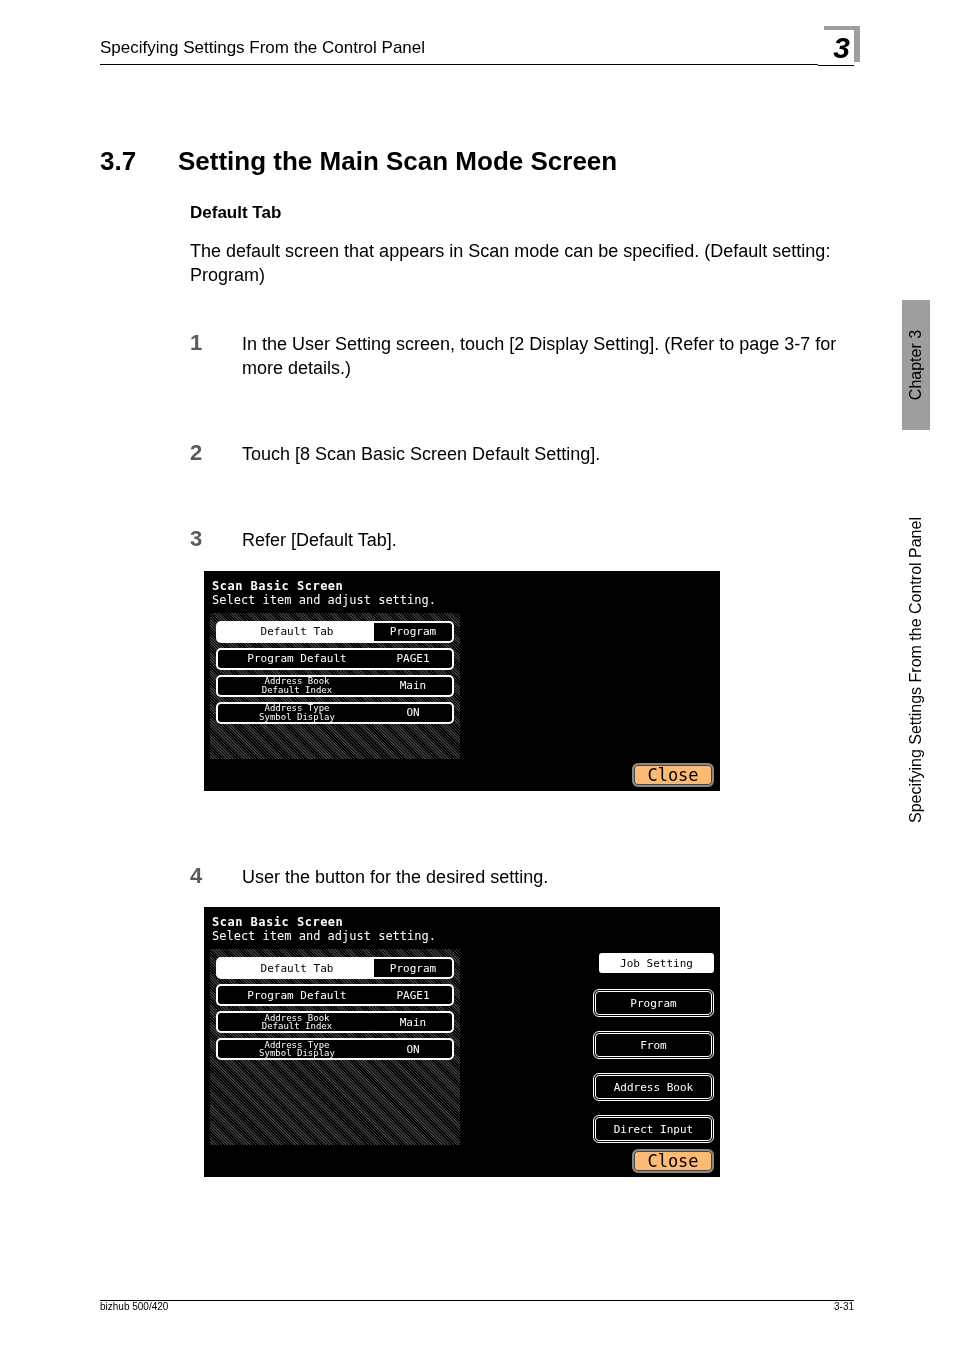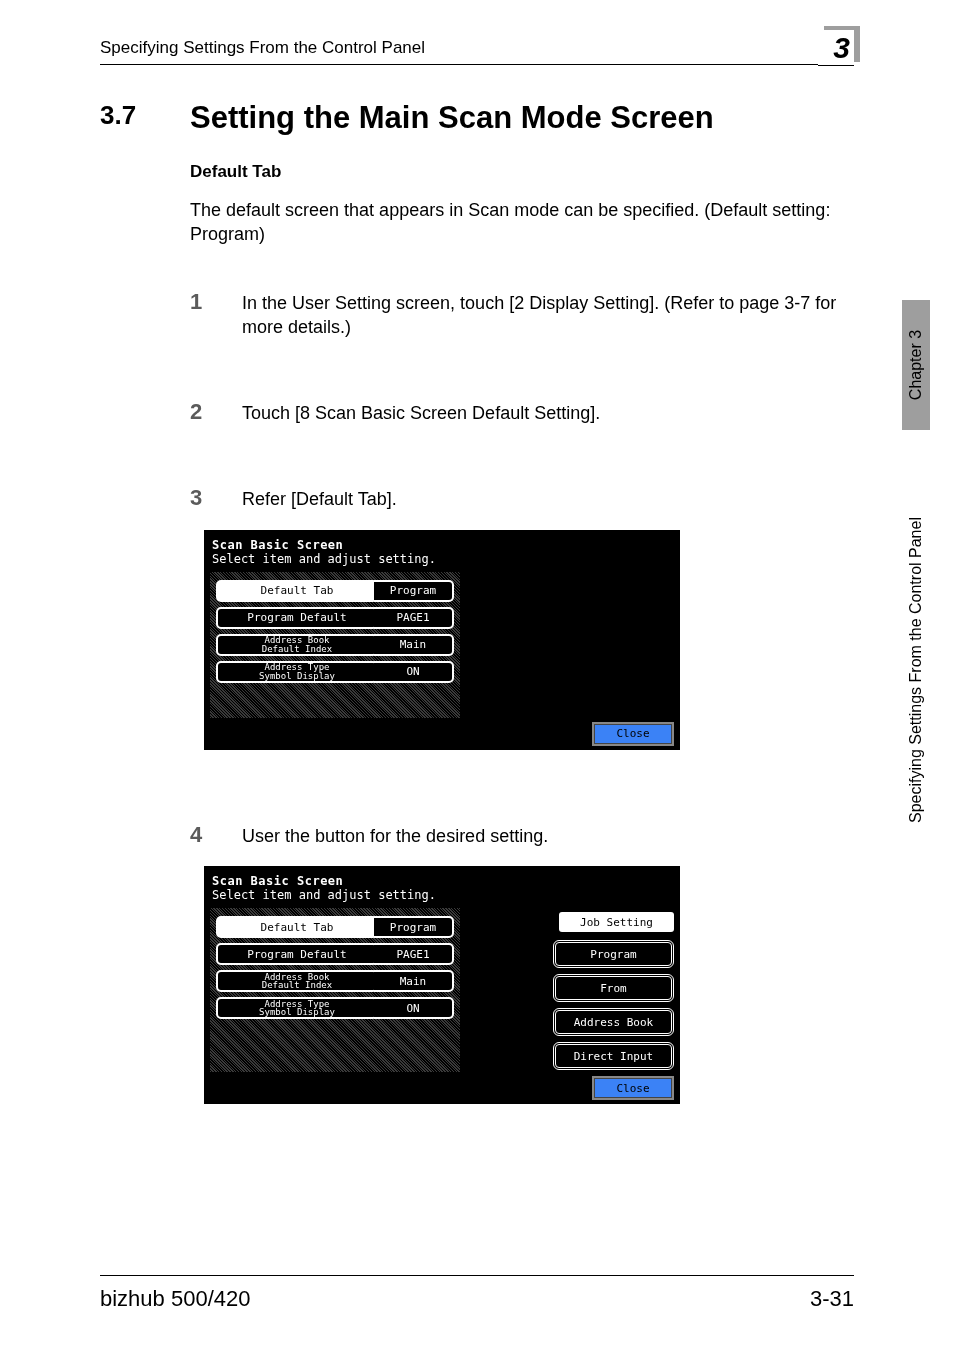--- a/index.html
+++ b/index.html
@@ -69,30 +69,31 @@
 
   .content {
     position: absolute;
     top: 100px;
     left: 100px;
     right: 100px;
   }
 
   .h-section {
     display: flex;
-    gap: 30px;
+    gap: 18px;
     margin-bottom: 26px;
+    margin-top: 46px;
   }
   .h-section-num {
     font-size: 26px;
     font-weight: bold;
     min-width: 60px;
   }
   .h-section-title {
-    font-size: 31px;
+    font-size: 26px;
     font-weight: bold;
     text-align: center;
   }
 
   .subhead {
     font-size: 17px;
     font-weight: bold;
     margin-left: 90px;
     margin-bottom: 16px;
   }
@@ -120,21 +121,21 @@
   }
   .step-text {
     font-size: 18px;
     line-height: 1.35;
     margin-top: 44px;
   }
 
   
   .device-screen {
     margin-left: 104px;
-    width: 476px;
+    width: 516px;
     background: #000;
     color: #fff;
     font-family: "Lucida Console", Monaco, monospace;
     font-size: 12px;
     margin-top: 8px;
     margin-bottom: 30px;
     padding: 6px 6px 4px 6px;
     box-sizing: border-box;
   }
   .ds-title {
@@ -151,21 +152,21 @@
   }
   .ds-col-left {
     width: 250px;
     background: repeating-linear-gradient(45deg, #3a3a3a, #3a3a3a 1px, #000 1px, #000 2px);
     padding: 8px 6px;
     box-sizing: border-box;
   }
   .ds-col-right {
     display: flex;
     flex-direction: column;
-    gap: 4px;
+    gap: 12px;
     align-items: flex-end;
     justify-content: flex-start;
     padding-top: 4px;
     flex: 1;
   }
   .ds-row {
     display: flex;
     align-items: stretch;
     margin-bottom: 5px;
     height: 22px;
@@ -223,29 +224,29 @@
     margin-bottom: 4px;
     border-radius: 3px;
   }
   .ds-bottom {
     display: flex;
     justify-content: flex-end;
     padding-top: 4px;
   }
   .ds-close {
     border: 2px solid #888;
-    border-radius: 0;
-    background: #3b82f6;
+    border-radius: 6px;
+    background: #fdba74;
     color: #000;
     width: 78px;
     height: 20px;
     display: flex;
     align-items: center;
     justify-content: center;
-    font-size: 11px;
+    font-size: 17px;
     box-shadow: inset 0 0 0 1px #444;
   }
 
   
   .side-tab-chapter {
     position: absolute;
     right: 24px;
     top: 300px;
     width: 28px;
     height: 130px;
@@ -276,24 +277,23 @@
     font-size: 16px;
     color: #000;
   }
 
   .footer {
     position: absolute;
     bottom: 40px;
     left: 100px;
     right: 100px;
     border-top: 1px solid #000;
-    padding-top: 10px;
     display: flex;
     justify-content: space-between;
-    font-size: 22px;
+    font-size: 10px;
   }
   .two-line {
     line-height: 0.95;
     font-size: 9px;
     text-align: center;
   }
 </style>
 </head>
 <body>
 

